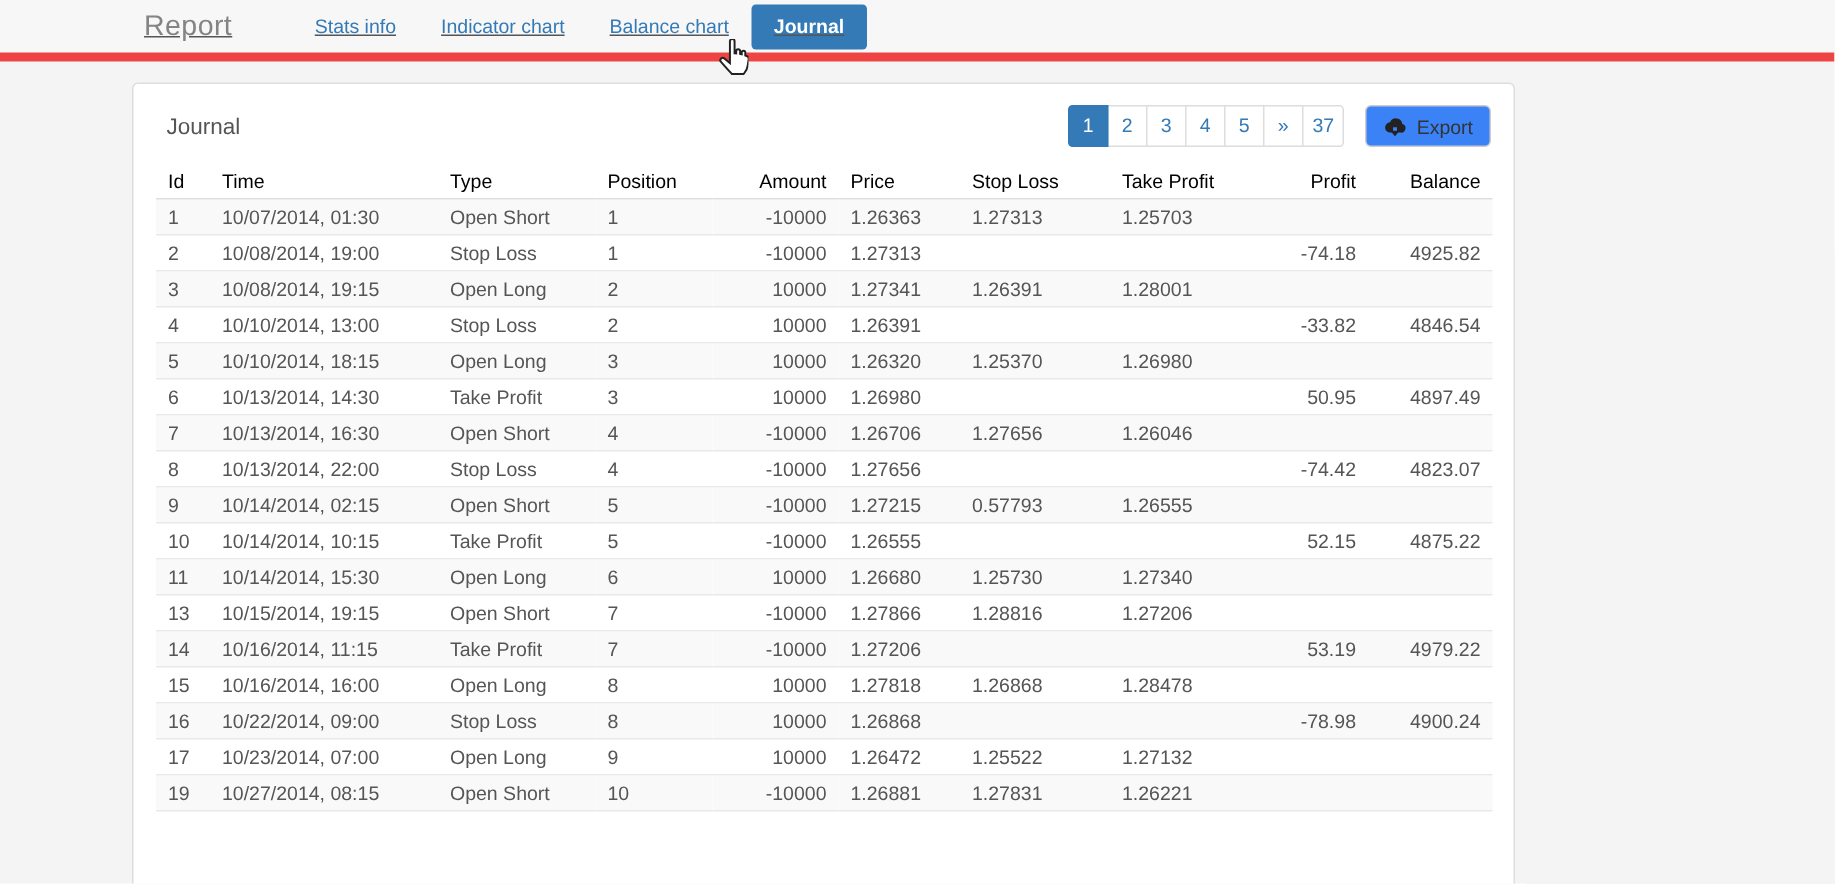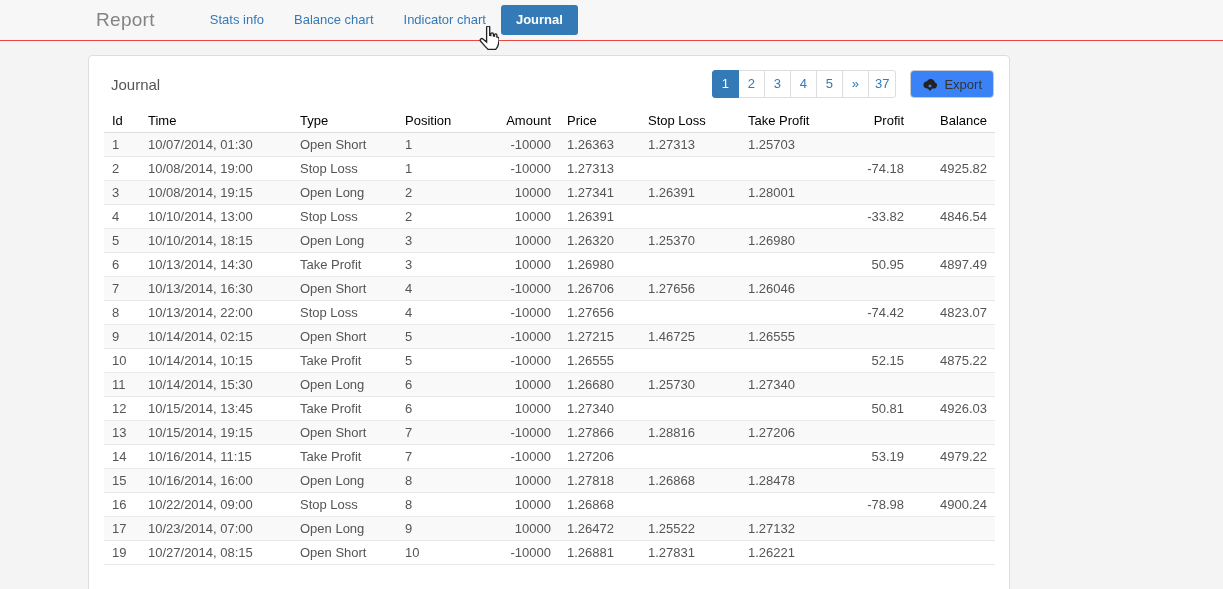--- a/index.html
+++ b/index.html
@@ -8,24 +8,25 @@
     position:relative;
     background:#f4f4f4;
     font-family:"Liberation Sans", sans-serif;
     font-size:13px;
     color:#555;
   }
   
   .navbar {
     height:41px;
     background:#f7f7f7;
-    border-bottom:1px solid #ef4444;
+    border-bottom:6px solid #ef4444;
     display:flex;
     align-items:center;
     padding-left:96px;
+    text-decoration:underline;
   }
   .report-title {
     font-size:19px;
     color:#848484;
     margin-right:40px;
     letter-spacing:.3px;
   }
   .nav-tabs { display:flex; align-items:center; }
   .tab {
     color:var(--accent);
@@ -119,22 +120,22 @@
   .al { text-align:left; }
   .ar { text-align:right; }
 </style>
 </head>
 <body>
 
 <div class="navbar">
   <div class="report-title">Report</div>
   <div class="nav-tabs">
       <a class="tab">Stats info</a>
+      <a class="tab">Indicator chart</a>
       <a class="tab">Balance chart</a>
-      <a class="tab">Indicator chart</a>
       <a class="tab active">Journal</a>
     </div>
 </div>
 
 <svg class="cursor-icon" width="20" height="25" viewBox="0 0 16 21">
   <path d="M6 1.2 C6 .5 6.6 0 7.3 0 c.7 0 1.3 .5 1.3 1.2 V8 l.9 .1 V6.8 c0-.6 .5-1.1 1.1-1.1 .6 0 1.1 .5 1.1 1.1 v1.6 l.9 .15 V7.6 c0-.55 .45-1 1-1 s1 .45 1 1 v1.6 l.5 .15 c.9 .25 1.5 1.1 1.4 2 l-.55 3.6 c-.2 1.6-.9 3.1-2 4.3 l-.35 .4 H7.1 l-.3-.4 C5.6 18 4.3 16.6 3.1 15.2 L1 12.8 c-.5-.55-.45-1.4 .1-1.9 .5-.45 1.3-.45 1.8 .05 L6 13.5 Z" fill="#fff" stroke="#222" stroke-width="1.1"></path>
 </svg>
 
 <div class="panel">
   <div class="panel-header">
@@ -283,21 +284,21 @@
           <td class="ar">-74.42</td>
           <td class="ar">4823.07</td>
         </tr>
         <tr>
           <td class="al">9</td>
           <td class="al">10/14/2014, 02:15</td>
           <td class="al">Open Short</td>
           <td class="al">5</td>
           <td class="ar">-10000</td>
           <td class="al">1.27215</td>
-          <td class="al">1.46725</td>
+          <td class="al">0.57793</td>
           <td class="al">1.26555</td>
           <td class="ar"></td>
           <td class="ar"></td>
         </tr>
         <tr>
           <td class="al">10</td>
           <td class="al">10/14/2014, 10:15</td>
           <td class="al">Take Profit</td>
           <td class="al">5</td>
           <td class="ar">-10000</td>
@@ -313,32 +314,20 @@
           <td class="al">Open Long</td>
           <td class="al">6</td>
           <td class="ar">10000</td>
           <td class="al">1.26680</td>
           <td class="al">1.25730</td>
           <td class="al">1.27340</td>
           <td class="ar"></td>
           <td class="ar"></td>
         </tr>
         <tr>
-          <td class="al">12</td>
-          <td class="al">10/15/2014, 13:45</td>
-          <td class="al">Take Profit</td>
-          <td class="al">6</td>
-          <td class="ar">10000</td>
-          <td class="al">1.27340</td>
-          <td class="al"></td>
-          <td class="al"></td>
-          <td class="ar">50.81</td>
-          <td class="ar">4926.03</td>
-        </tr>
-        <tr>
           <td class="al">13</td>
           <td class="al">10/15/2014, 19:15</td>
           <td class="al">Open Short</td>
           <td class="al">7</td>
           <td class="ar">-10000</td>
           <td class="al">1.27866</td>
           <td class="al">1.28816</td>
           <td class="al">1.27206</td>
           <td class="ar"></td>
           <td class="ar"></td>

